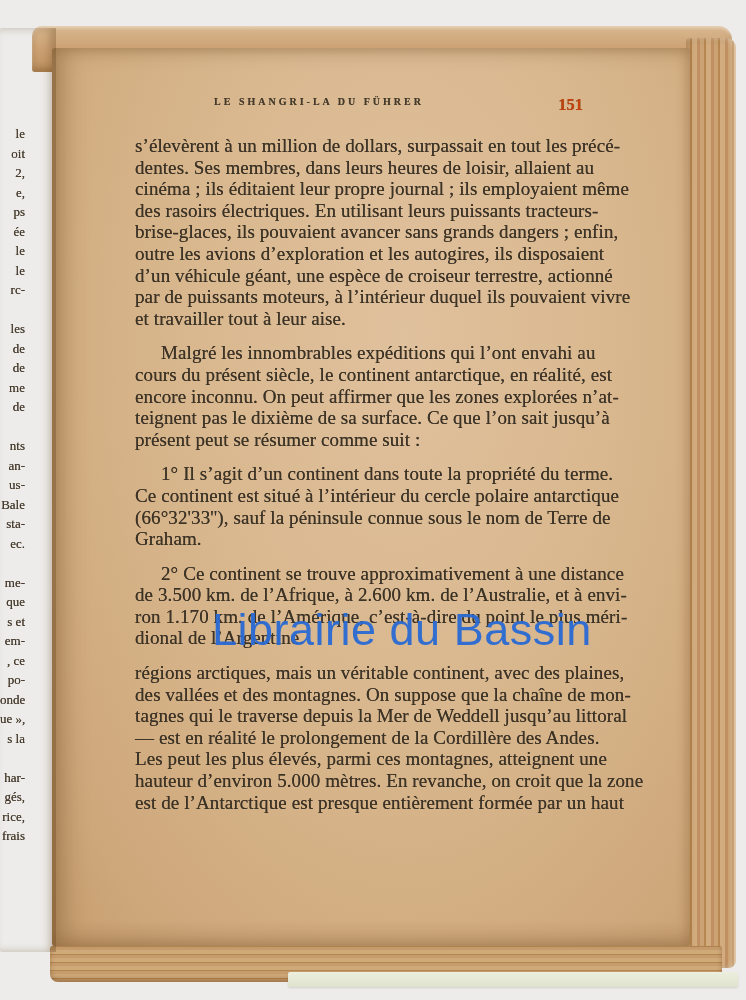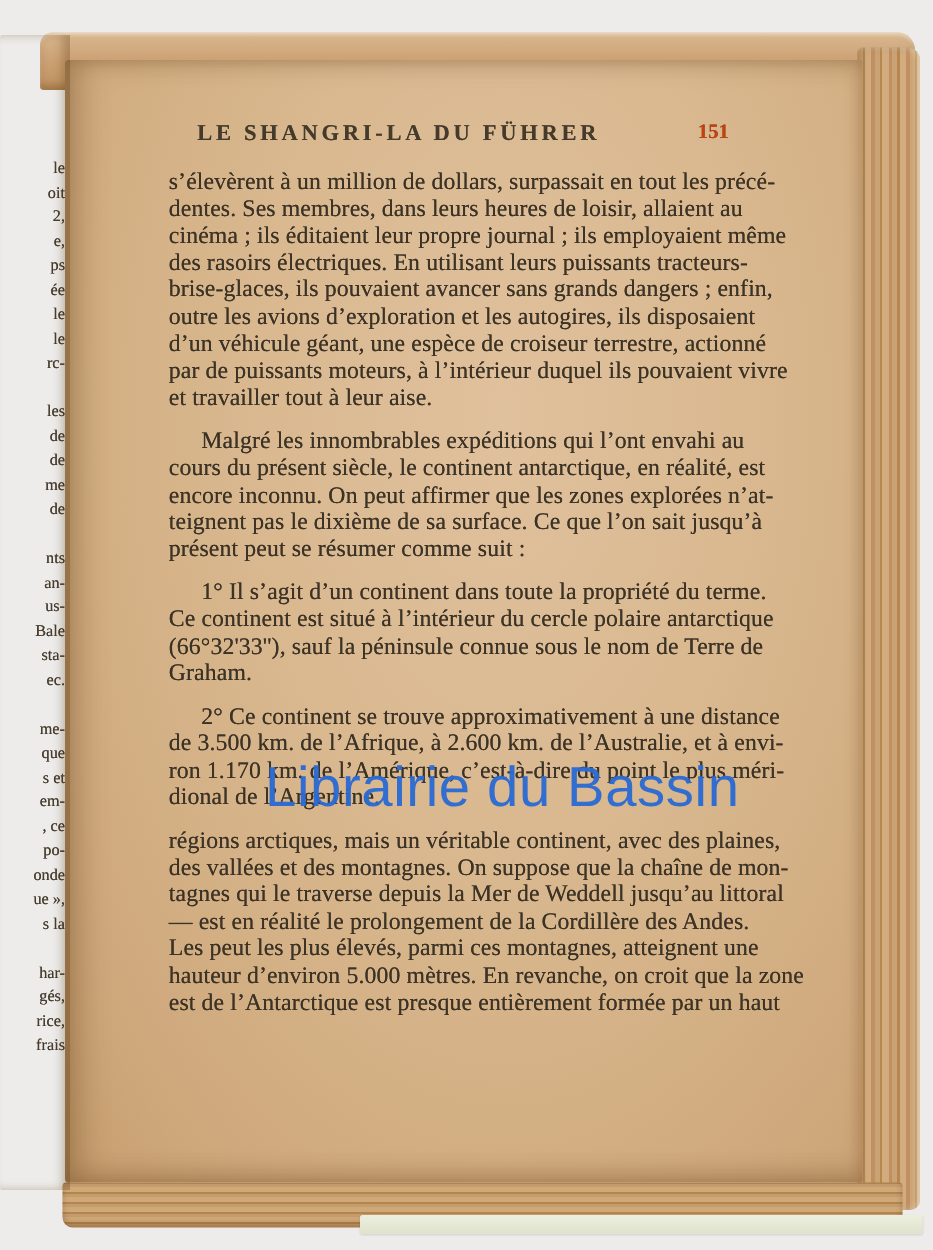--- a/index.html
+++ b/index.html
@@ -15,21 +15,21 @@
     position:absolute;left:0;top:28px;width:56px;height:924px;
     background:linear-gradient(90deg,#c195644 0,#cda77a 18%,#d7b78e 62%,#c99f70 92%,#b88a55 100%);
     border-radius:2px 0 0 2px;
     box-shadow:inset -6px 0 8px rgba(100,65,25,.35);
   }
   .left-strip .frags{
     position:absolute;left:0;top:96px;width:100%;
     font-size:13px;line-height:19.5px;color:#473c2d;
     text-align:right;padding:0;box-sizing:border-box;
   }
-  .frag{padding-right:4px;white-space:nowrap;overflow:hidden;
+  .frag{padding-right:31px;white-space:nowrap;overflow:hidden;
     text-shadow:0 0 .4px rgba(60,48,35,.8);}
   .frag.gap{height:19.5px;}
 
   
   .book{position:absolute;left:28px;top:24px;width:710px;height:962px;}
   .edge-top{
     position:absolute;left:4px;top:2px;width:700px;height:46px;
     background:linear-gradient(180deg,#d9b890 0,#cda376 45%,#bd9160 100%);
     border-radius:10px 14px 3px 3px;
     box-shadow:inset 0 -4px 6px rgba(110,70,30,.35),inset 0 2px 3px rgba(255,250,240,.5);
@@ -69,21 +69,21 @@
   }
 
   
   .text-block{
     position:absolute;left:87px;top:96px;width:504px;
     color:#3c3327;z-index:3;
   }
   .page-header{position:relative;height:22px;margin-bottom:17px;}
   .header-title{
     position:absolute;left:0;right:40px;text-align:center;
-    font-size:18px;font-weight:bold;letter-spacing:3px;color:#453b2c;
+    font-size:10px;font-weight:bold;letter-spacing:3px;color:#453b2c;
     text-shadow:0 0 .4px rgba(60,48,30,.7);white-space:nowrap;
   }
   .page-number{
     position:absolute;right:8px;top:-1px;
     font-size:16.5px;font-weight:bold;color:#c2410c;
     text-shadow:0 0 .4px rgba(60,48,30,.7);
   }
   .para{margin:0 0 13px 0;}
   .para:last-child{margin-bottom:0;}
   .tline{

